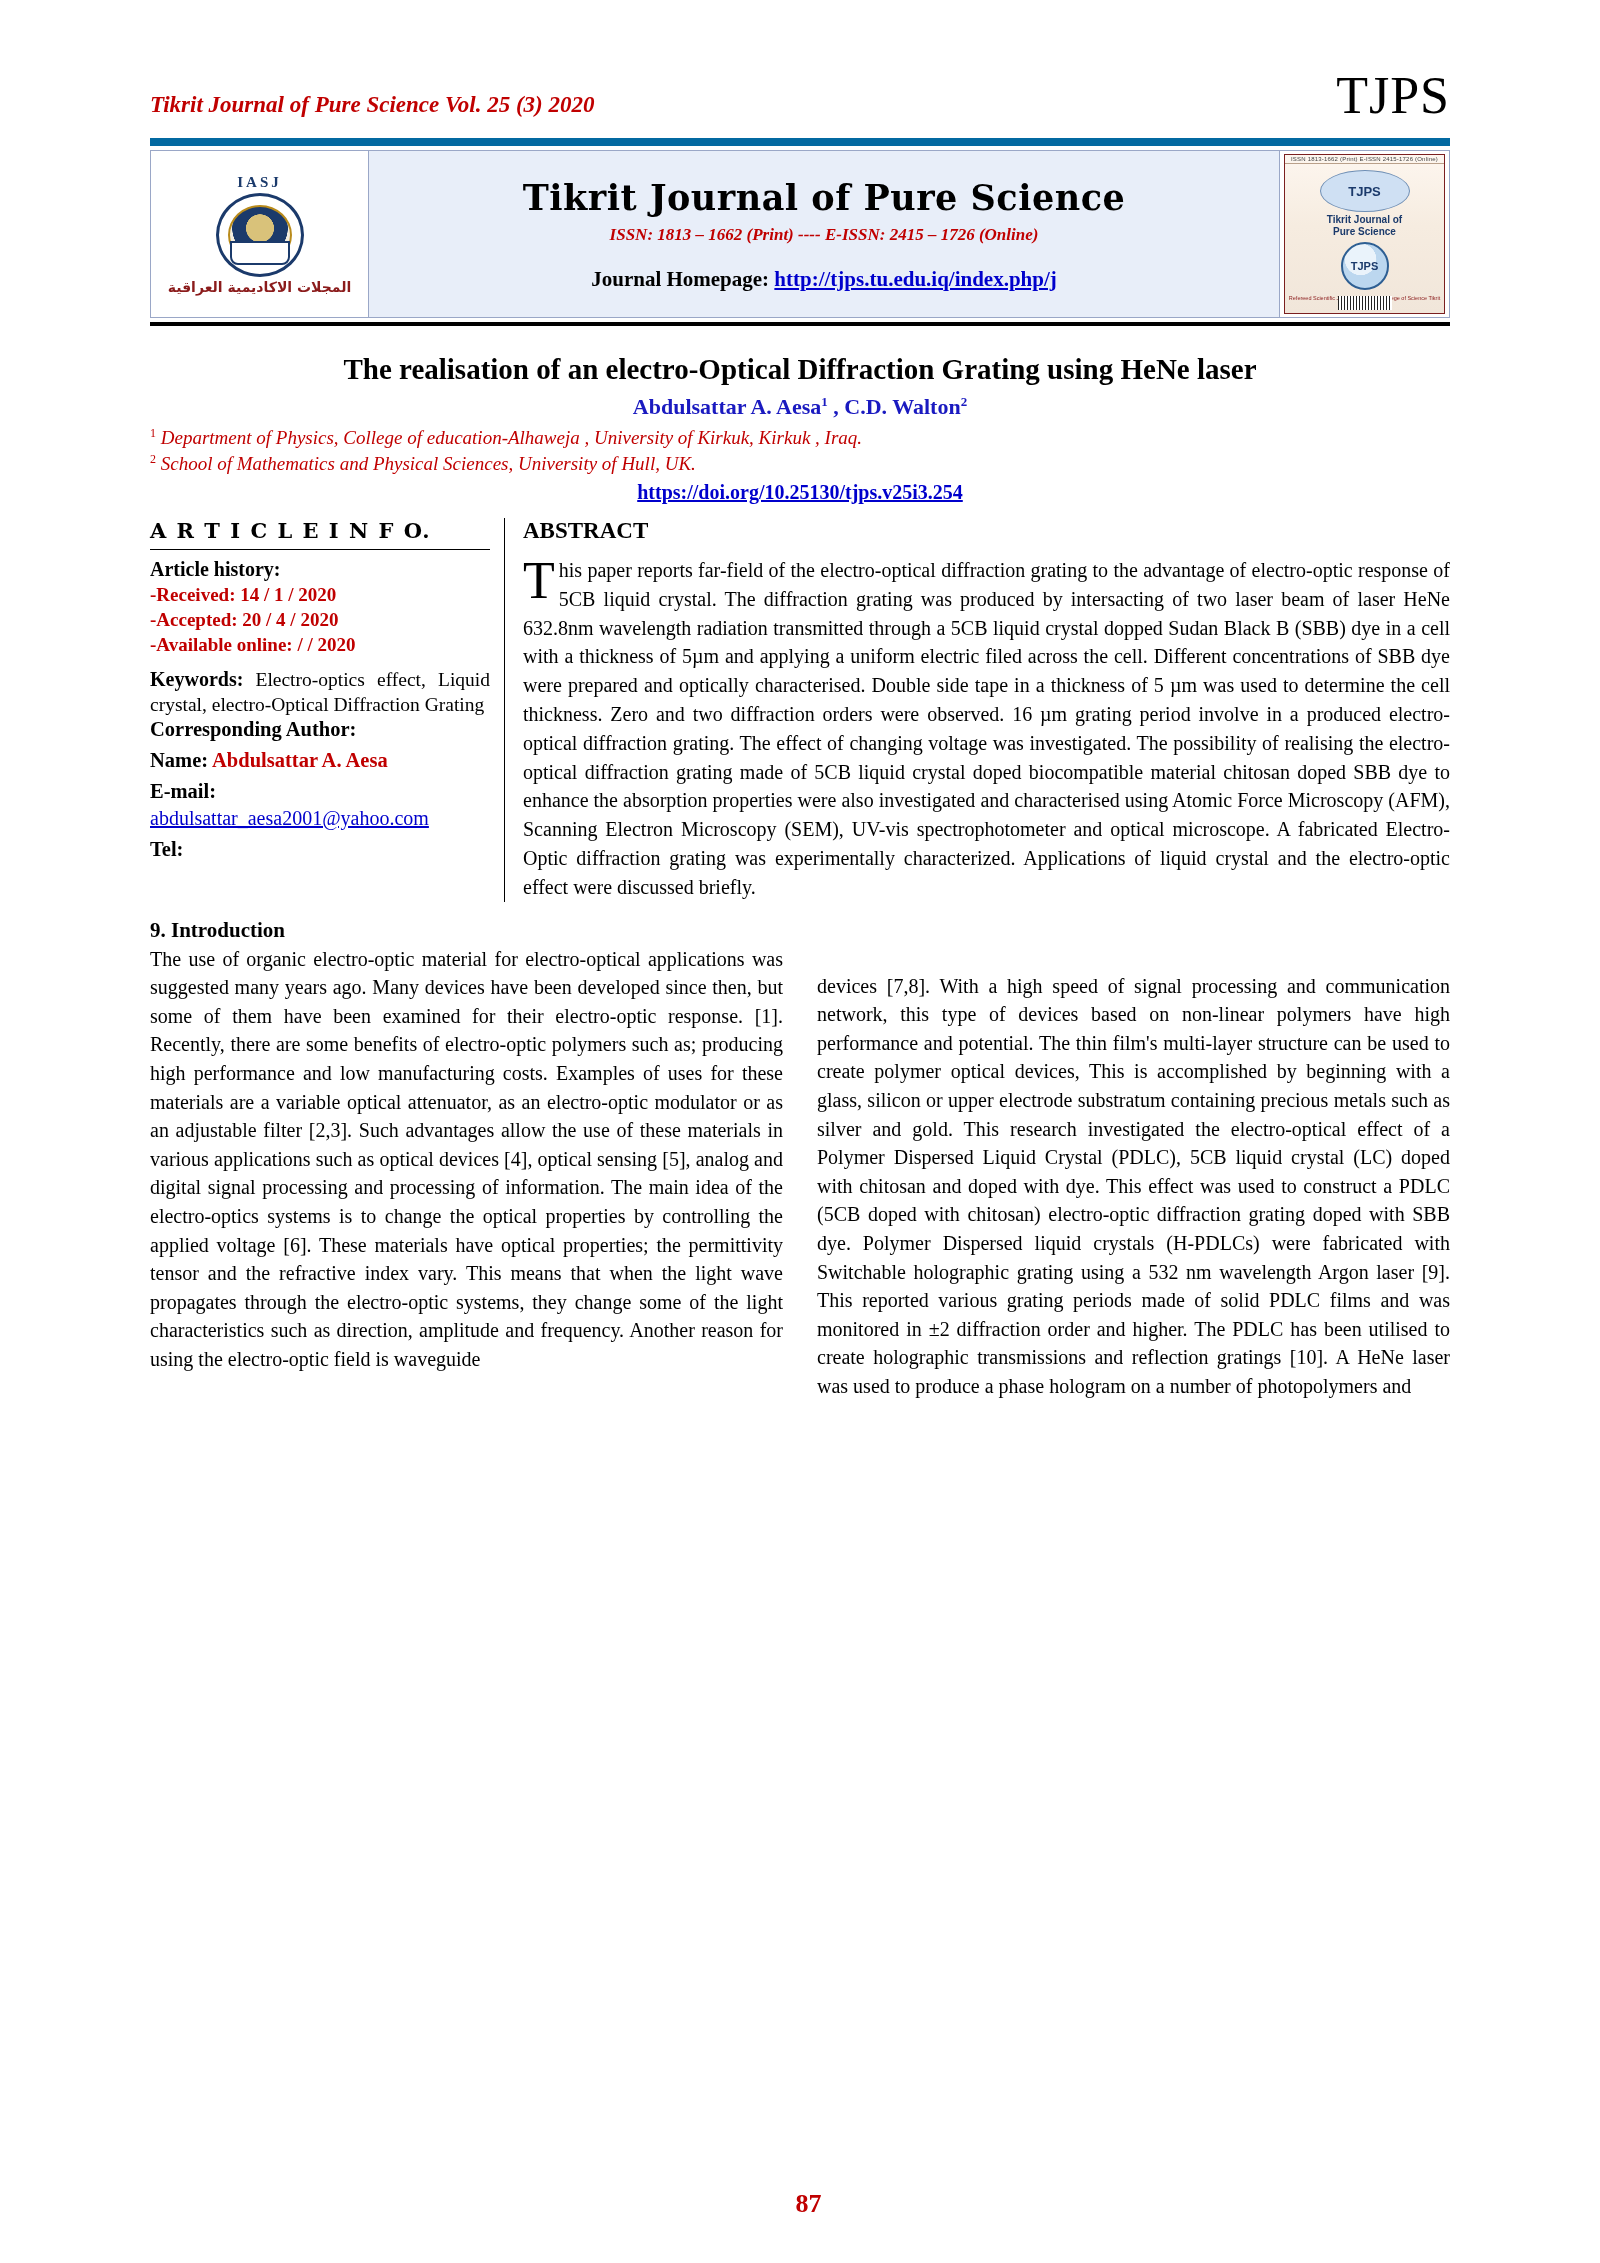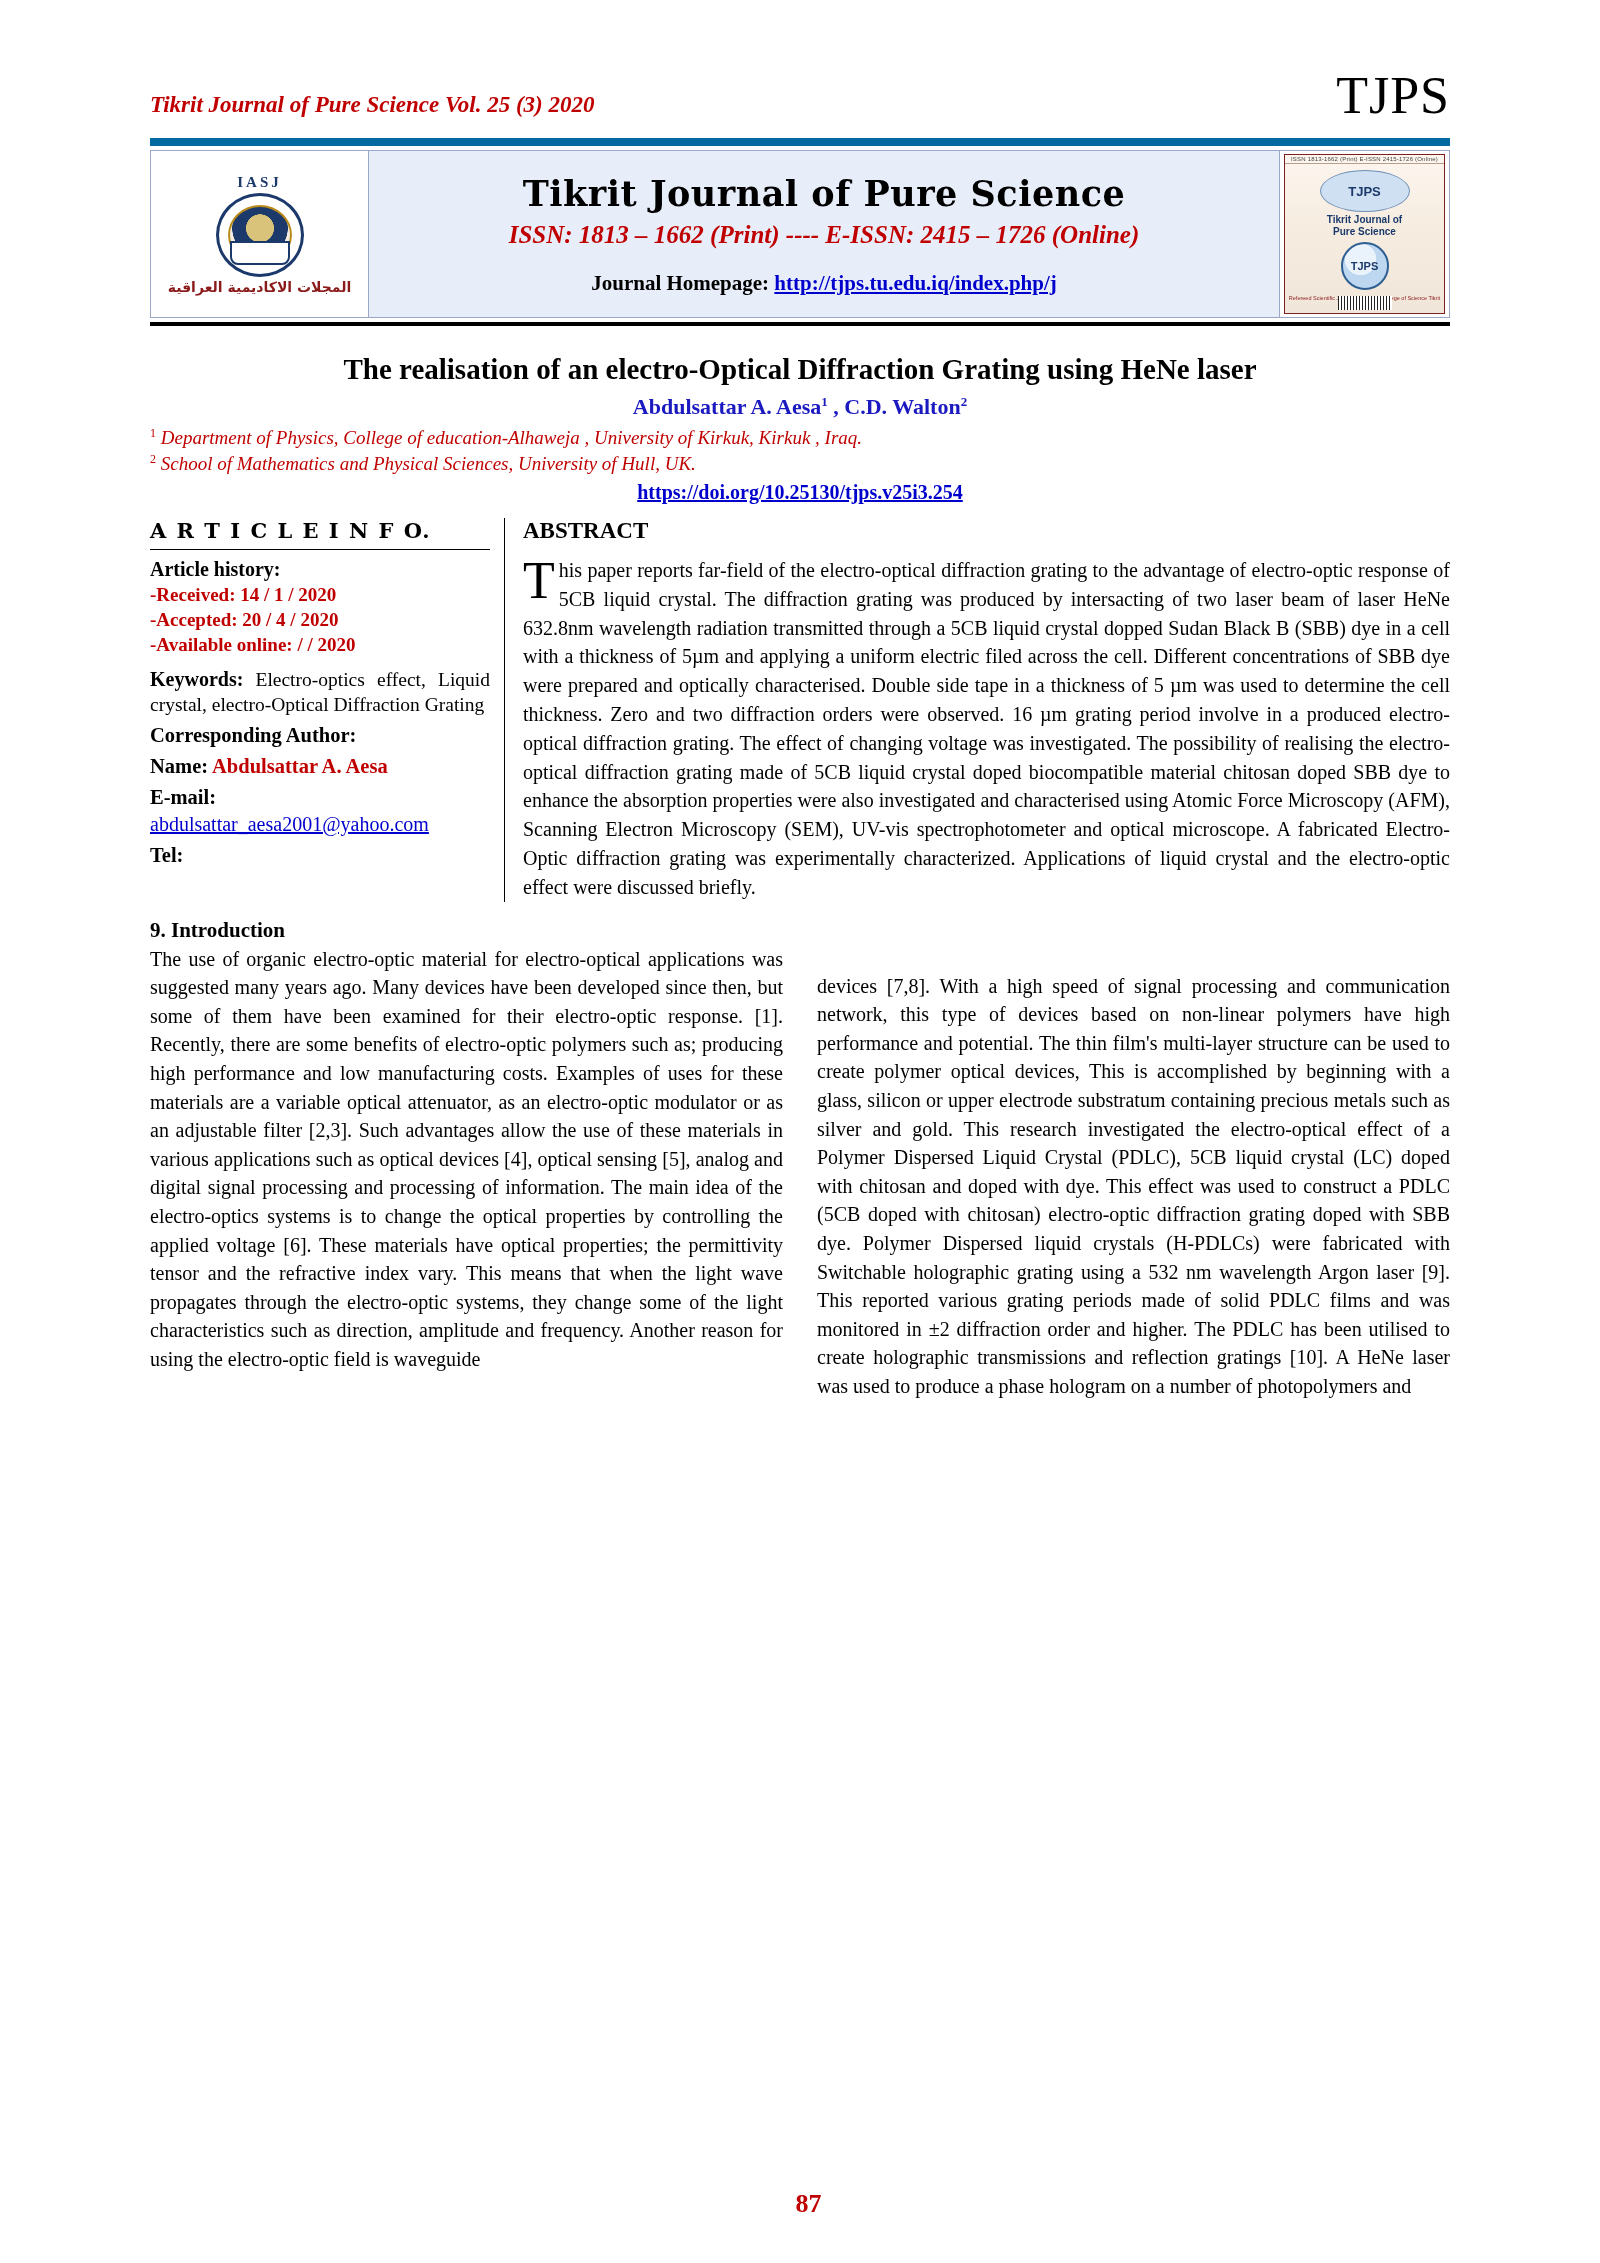--- a/index.html
+++ b/index.html
@@ -131,21 +131,21 @@
     font-weight: bold;
     font-size: 35px;
     color: #000;
     letter-spacing: 0.5px;
     white-space: nowrap;
   }
   .banner-issn {
     font-family: "Liberation Serif", serif;
     font-weight: bold;
     font-style: italic;
-    font-size: 25px;
+    font-size: 17px;
     color: #c00000;
     margin-top: 7px;
     white-space: nowrap;
   }
   .banner-home {
     margin-top: 22px;
     font-family: "Liberation Serif", serif;
     font-weight: bold;
     font-size: 21px;
     color: #000;
@@ -319,21 +319,21 @@
   .hist-line .val { color: #c00000; }
   .kw-block {
     margin-top: 10px;
     font-family: "Liberation Serif", serif;
     font-size: 19.5px;
     line-height: 1.3;
     text-align: justify;
   }
   .kw-block b { font-size: 20px; }
   .corr {
-    margin-top: 6px;
+    margin-top: 0;
     font-family: "Liberation Serif", serif;
     font-weight: bold;
     font-size: 20.5px;
   }
   .field-line {
     margin-top: 8px;
     font-family: "Liberation Serif", serif;
     font-weight: bold;
     font-size: 20.5px;
   }

